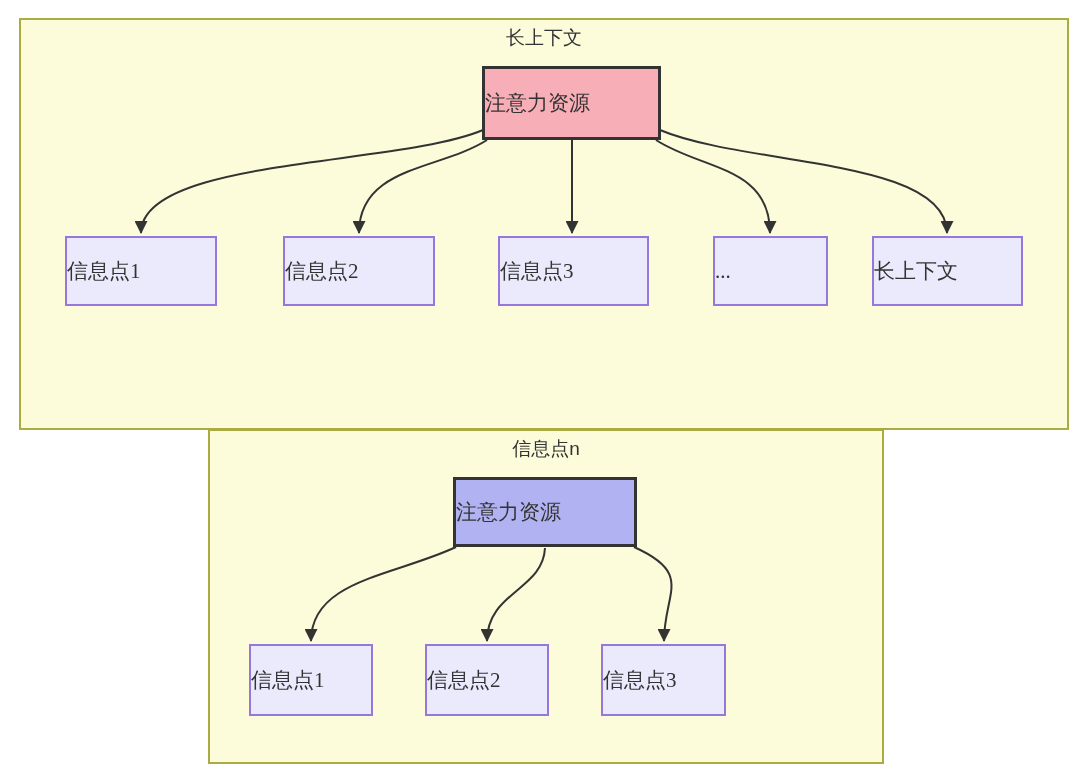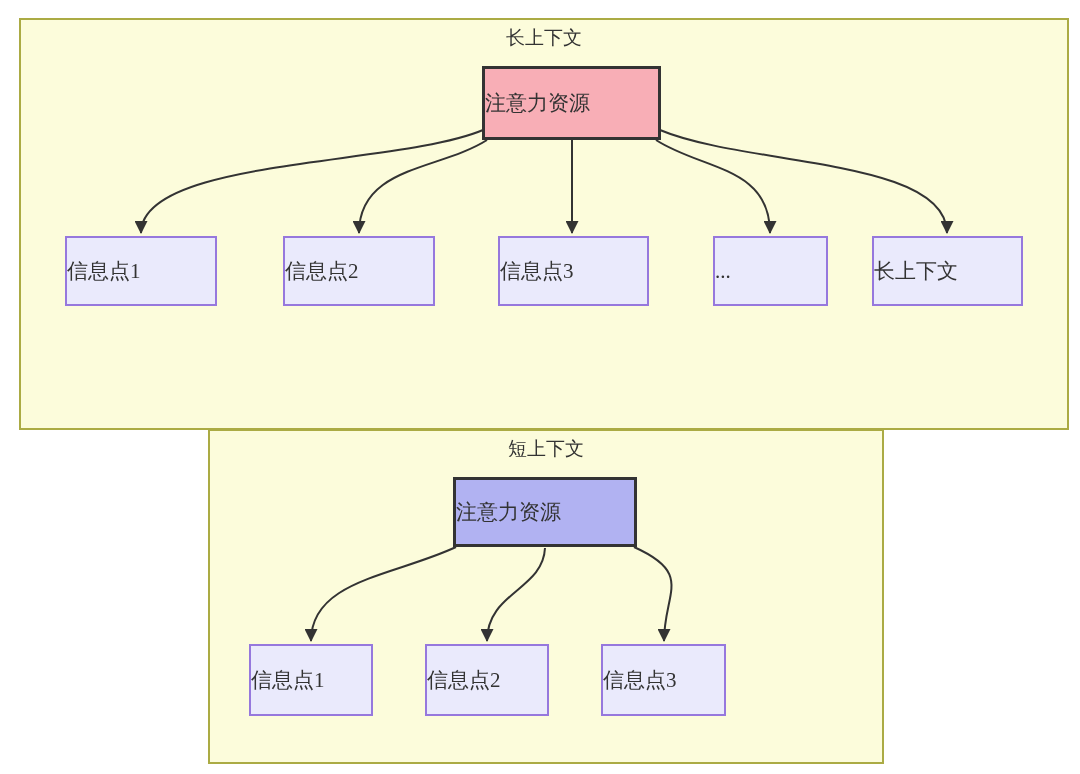--- a/index.html
+++ b/index.html
@@ -38,21 +38,21 @@
 </head>
 <body>
 
 <div class="canvas">
 
   <section class="ctx-box long">
     <div class="ctx-title">长上下文</div>
   </section>
 
   <section class="ctx-box short">
-    <div class="ctx-title">短上下文</div>
+    <div class="ctx-title">信息点n</div>
   </section>
 
   <svg class="arrows" width="1080" height="774" viewBox="0 0 1080 774">
     <defs>
       <marker id="arrow" markerUnits="userSpaceOnUse" markerWidth="13" markerHeight="13" refX="12" refY="6.5" orient="auto">
         <path class="arrowhead" d="M0,0 L13,6.5 L0,13 z"></path>
       </marker>
     </defs>
     <path class="edge" marker-end="url(#arrow)" d="M 483 130 C 398 166, 141 158, 141 233"></path>
     <path class="edge" marker-end="url(#arrow)" d="M 487 140 C 440 170, 359 166, 359 233"></path>

